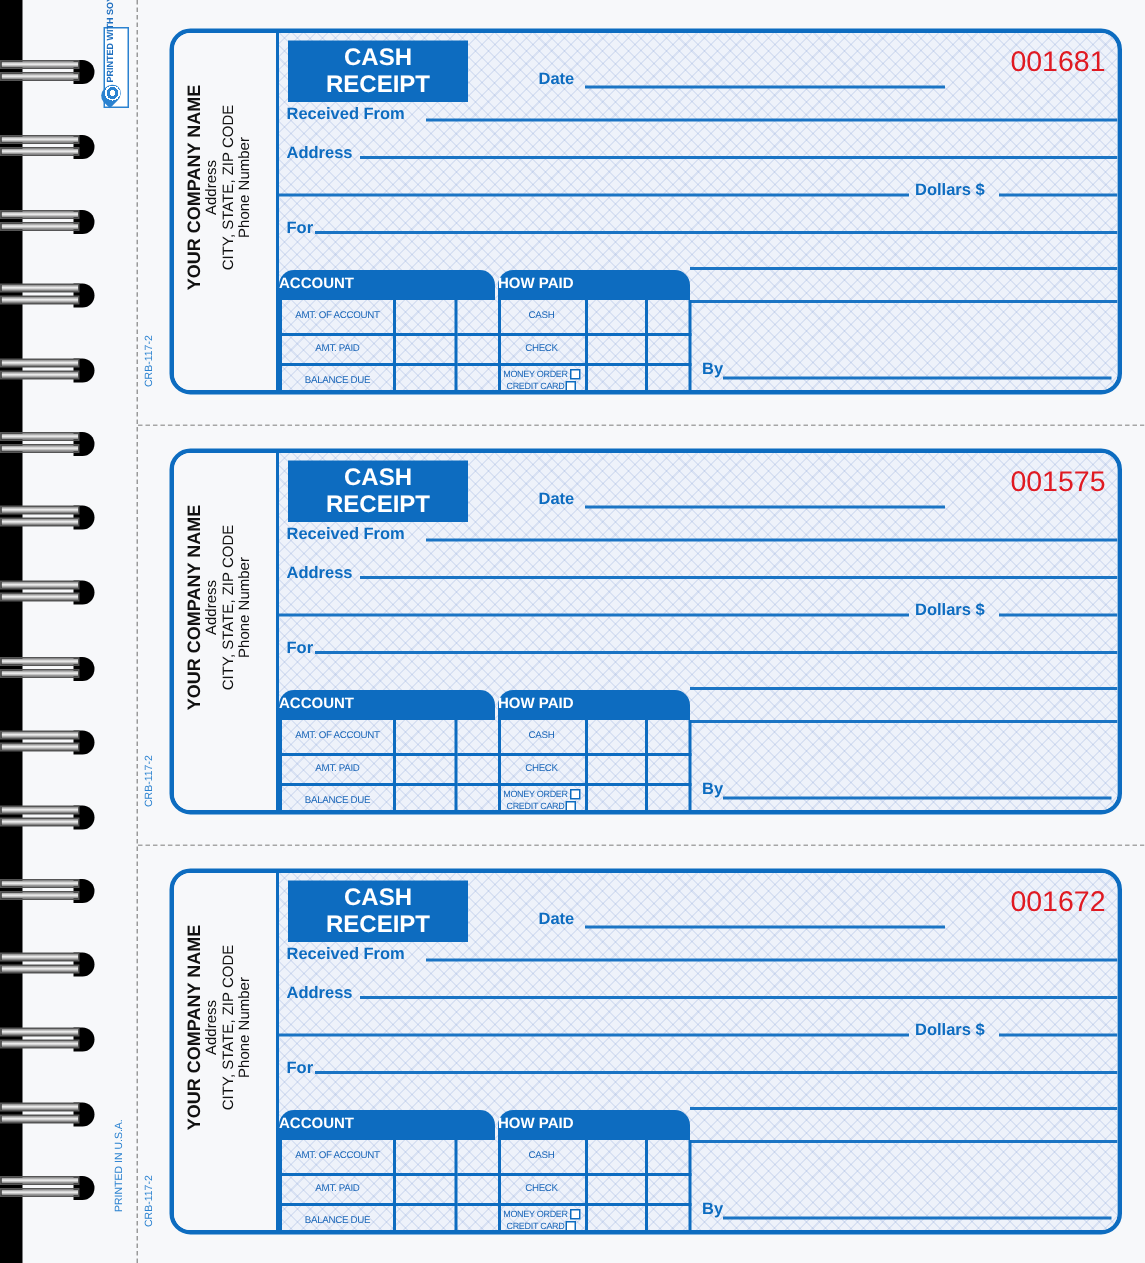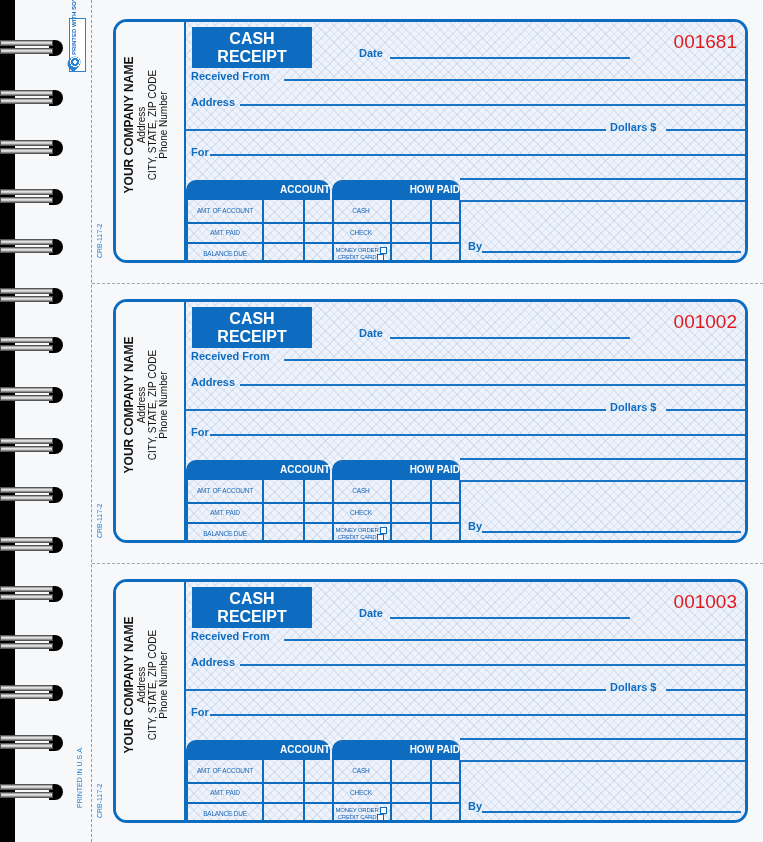--- a/index.html
+++ b/index.html
@@ -81,21 +81,21 @@
       background: #0d6cc0; color: #fff; text-align: center;
       font-weight: bold; font-size: 16px; line-height: 18px; padding-top: 3px;
     }
     .lbl { position: absolute; color: #0d6cc0; font-weight: bold; font-size: 11px; }
     .uline { position: absolute; height: 0; border-top: 2px solid #1a74c4; }
     .receipt-no {
       position: absolute; right: 8px; top: 9px; color: #e01a22; font-size: 19px;
     }
     .hdr {
       position: absolute; height: 20px; background: #0d6cc0; color: #fff;
-      font-weight: bold; font-size: 10px; text-align: right; line-height: 19px;
+      font-weight: bold; font-size: 10px; text-align: left; line-height: 19px;
       border-radius: 10px 10px 0 0;
     }
     .grid {
       position: absolute; border-left: 2px solid #0d6cc0;
     }
     .cell {
       position: absolute; border-right: 2px solid #0d6cc0; border-bottom: 2px solid #0d6cc0;
       color: #1a66b8; font-size: 6.5px; text-align: center; display: flex;
       align-items: center; justify-content: center; line-height: 8px; letter-spacing: -0.2px;
     }
@@ -284,21 +284,21 @@
         <div class="line">Phone Number</div>
       </div>
     </div>
     <div class="form">
       <div class="title-box">
         <div>CASH</div>
         <div>RECEIPT</div>
       </div>
       <span class="lbl" style="left:173px; top:25px">Date</span>
       <div class="uline" style="left:204px; top:35px; width:240px"></div>
-      <span class="receipt-no">001002</span>
+      <span class="receipt-no">001575</span>
 
       <span class="lbl" style="left:5px; top:48px">Received From</span>
       <div class="uline" style="left:98px; top:57px; right:0"></div>
 
       <span class="lbl" style="left:5px; top:74px">Address</span>
       <div class="uline" style="left:54px; top:82px; right:0"></div>
 
       <div class="uline" style="left:0; top:107px; width:420px"></div>
       <span class="lbl" style="left:424px; top:99px">Dollars $</span>
       <div class="uline" style="left:480px; top:107px; right:0"></div>
@@ -353,21 +353,21 @@
         <div class="line">Phone Number</div>
       </div>
     </div>
     <div class="form">
       <div class="title-box">
         <div>CASH</div>
         <div>RECEIPT</div>
       </div>
       <span class="lbl" style="left:173px; top:25px">Date</span>
       <div class="uline" style="left:204px; top:35px; width:240px"></div>
-      <span class="receipt-no">001003</span>
+      <span class="receipt-no">001672</span>
 
       <span class="lbl" style="left:5px; top:48px">Received From</span>
       <div class="uline" style="left:98px; top:57px; right:0"></div>
 
       <span class="lbl" style="left:5px; top:74px">Address</span>
       <div class="uline" style="left:54px; top:82px; right:0"></div>
 
       <div class="uline" style="left:0; top:107px; width:420px"></div>
       <span class="lbl" style="left:424px; top:99px">Dollars $</span>
       <div class="uline" style="left:480px; top:107px; right:0"></div>

